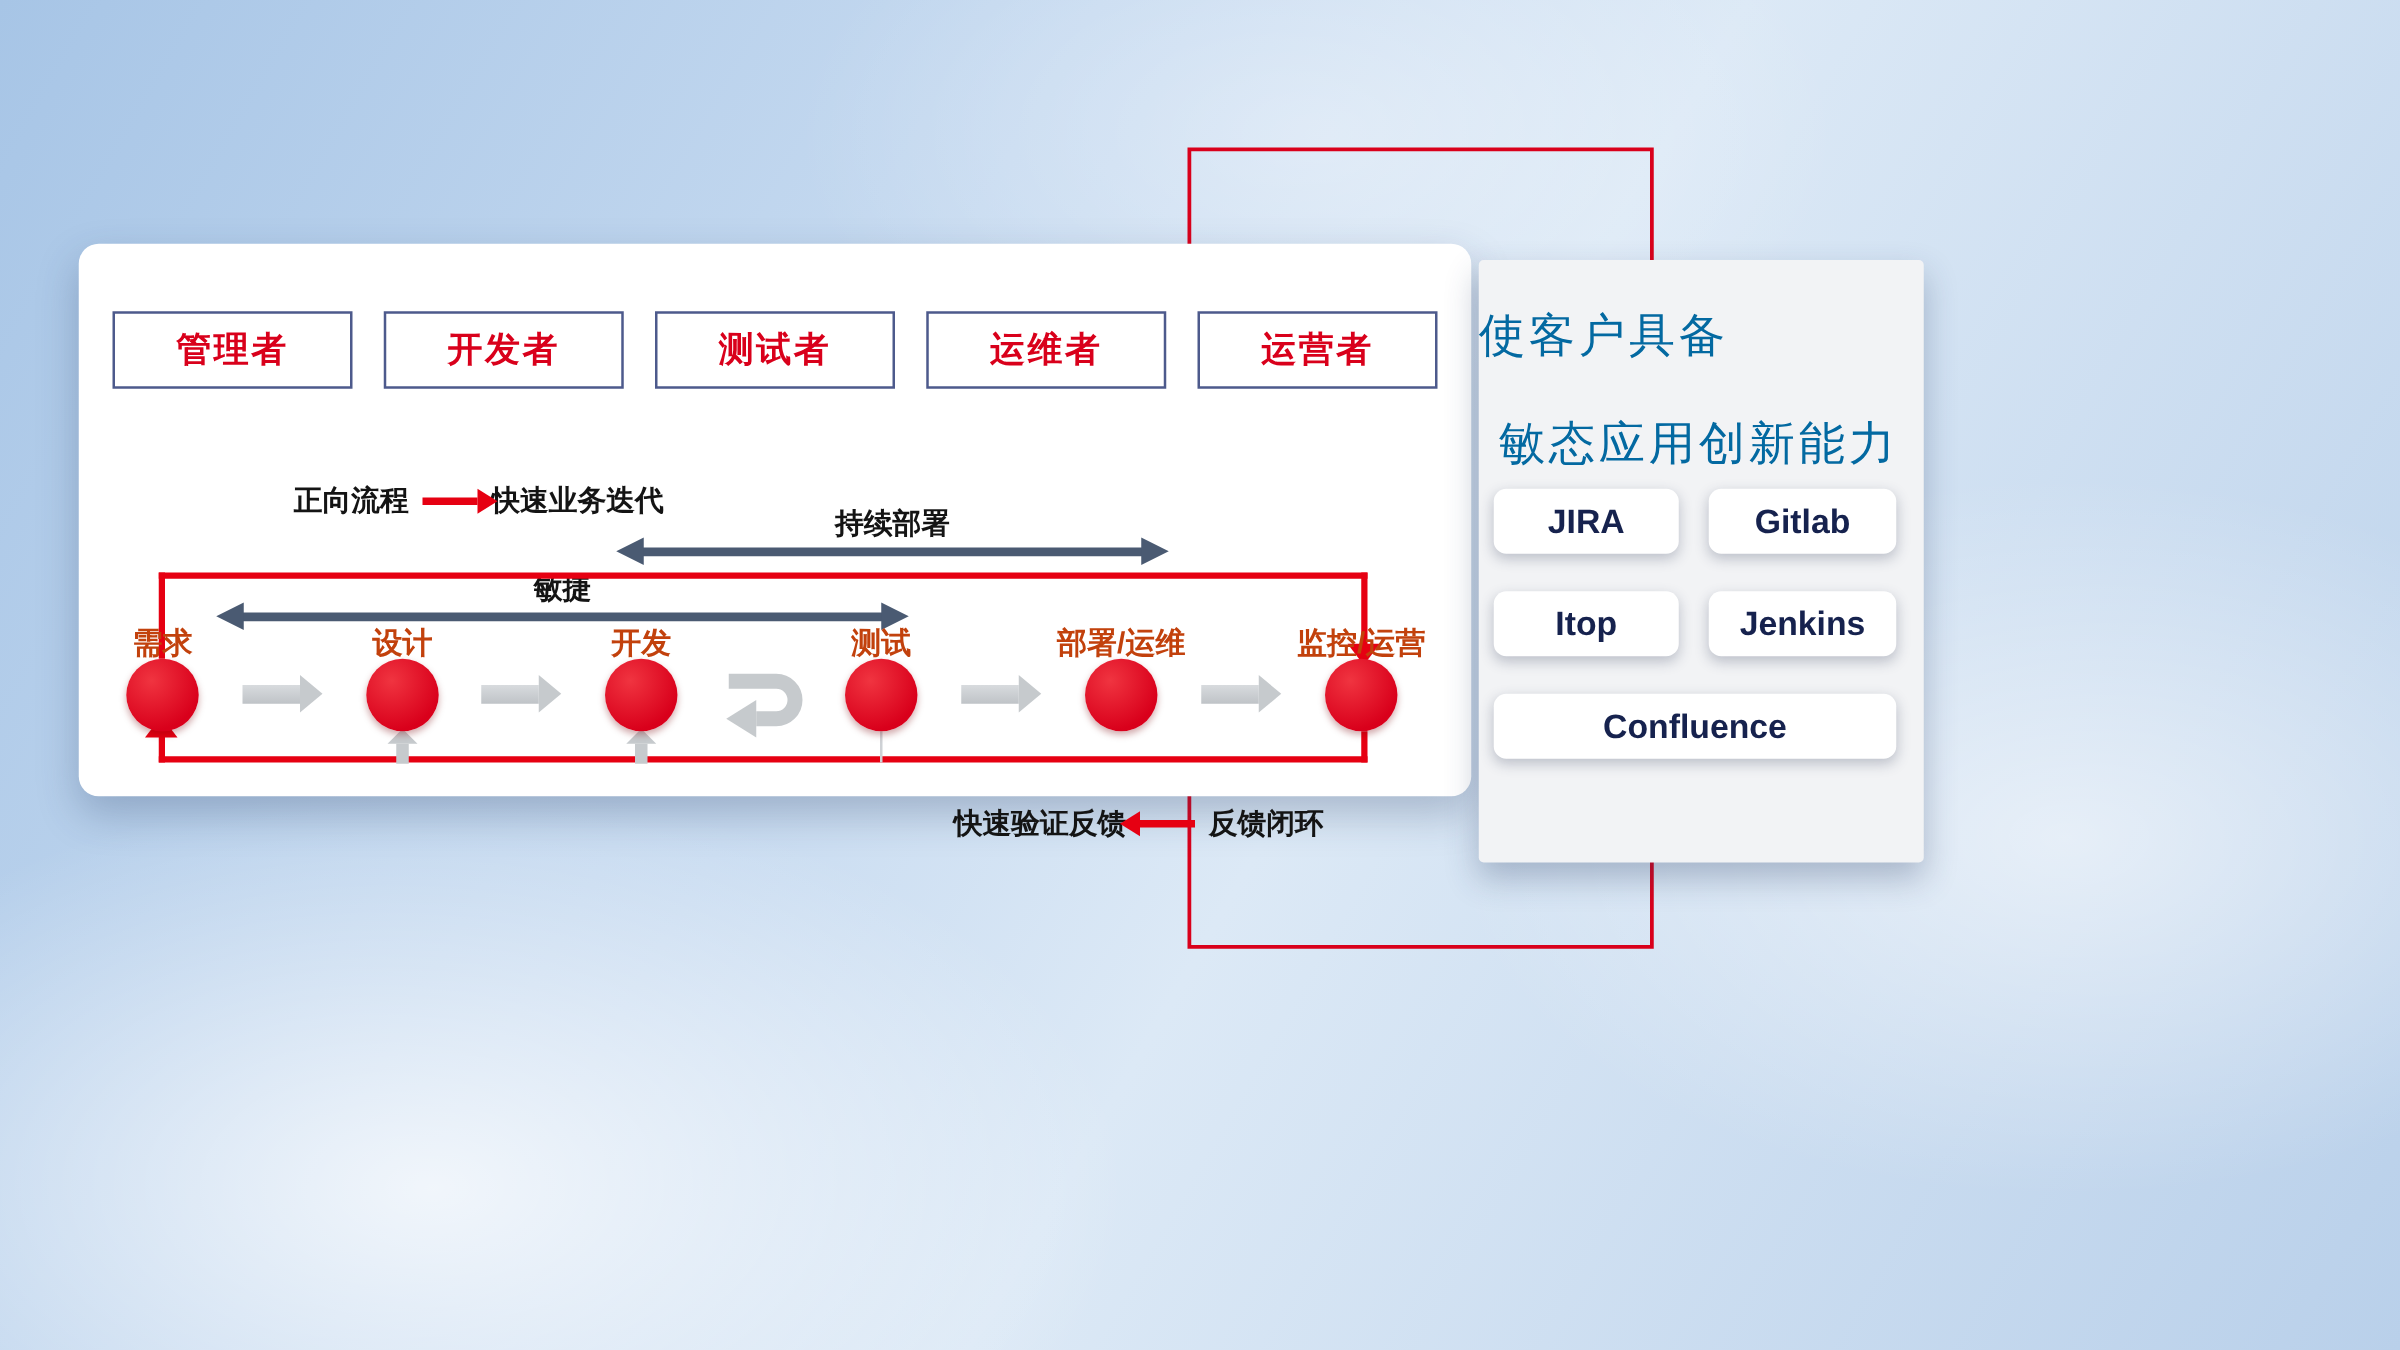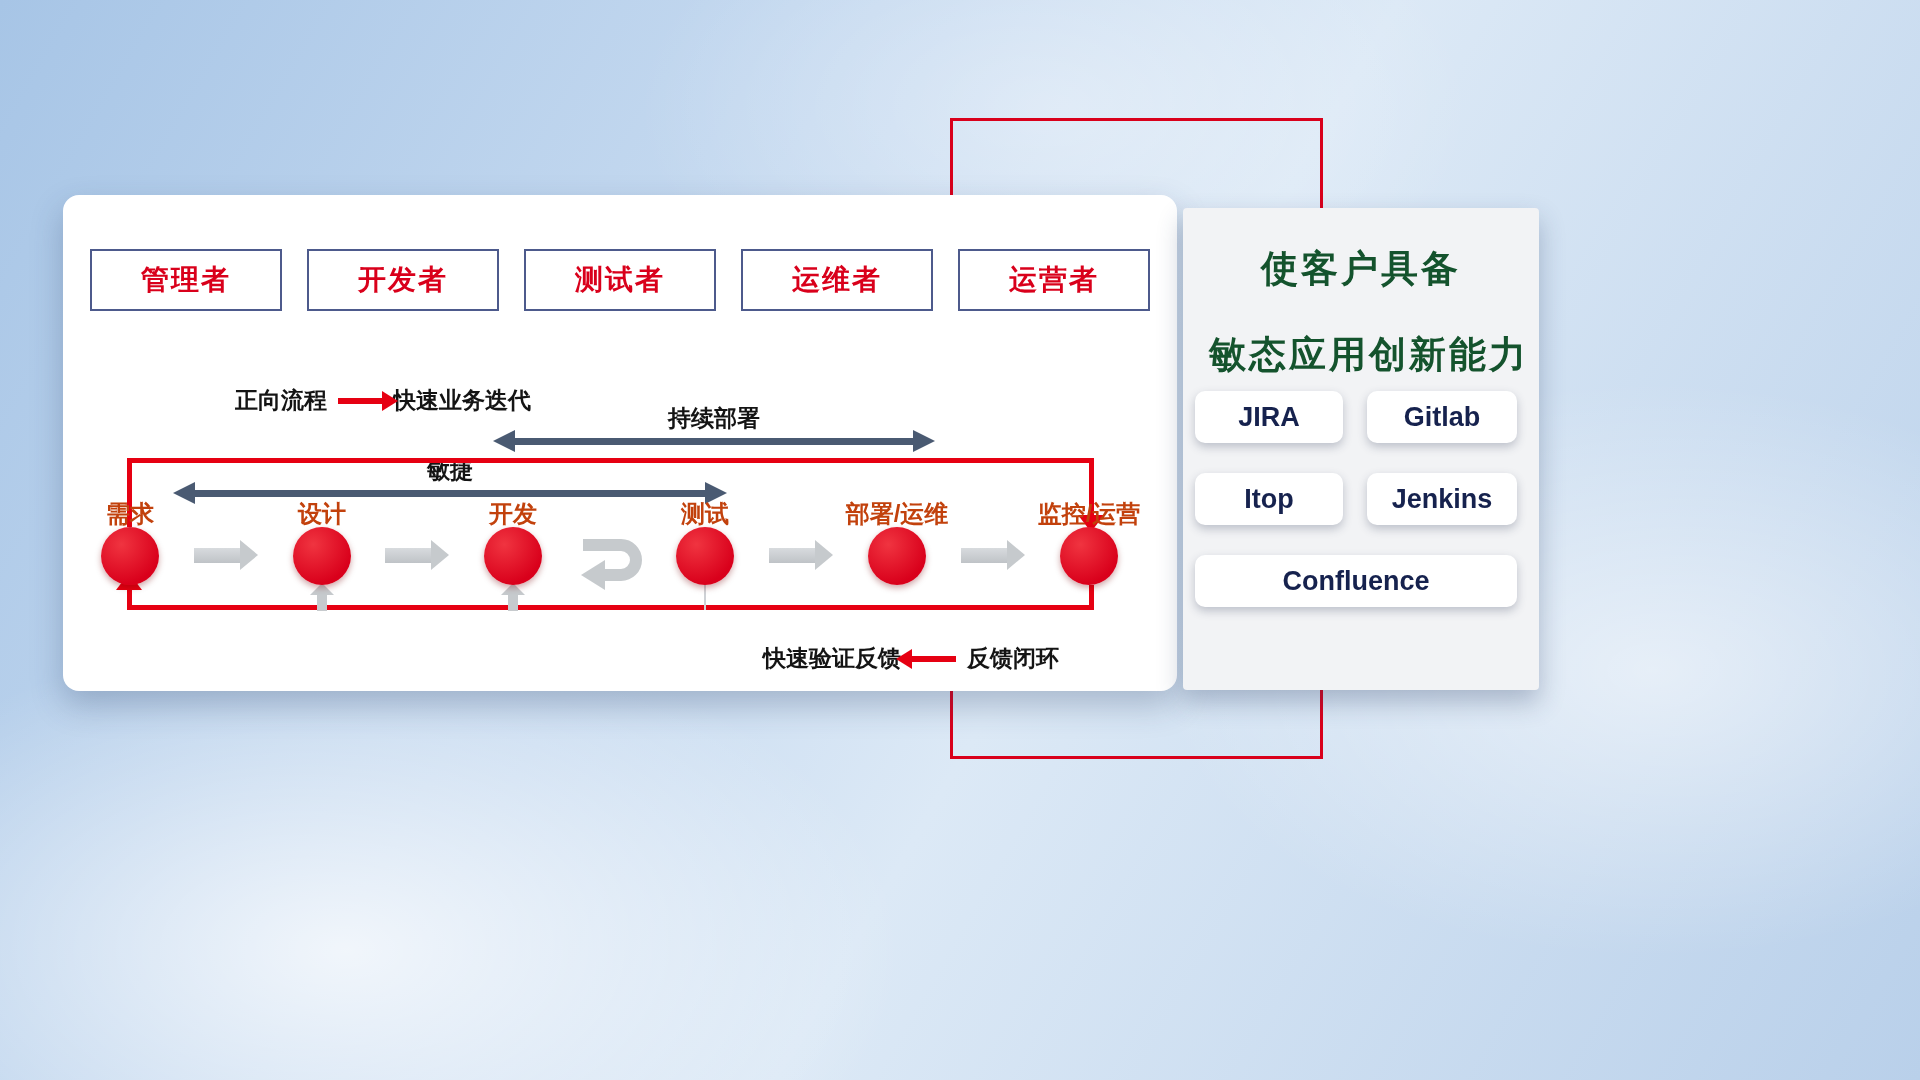--- a/index.html
+++ b/index.html
@@ -16,21 +16,21 @@
   }
 
   
   .red-frame {
     position:absolute; left:950px; top:118px; width:373px; height:641px;
     border:3px solid #d9001b;
   }
 
   
   .main-panel {
-    position:absolute; left:63px; top:195px; width:1114px; height:496px;
+    position:absolute; left:63px; top:195px; width:1114px; height:442px;
     background:#ffffff; border-radius:16px;
     box-shadow:0 14px 32px rgba(40,60,100,0.28);
     padding-left:48px;
   }
 
   .roles-row {
     position:absolute; left:27px; top:54px; width:1060px;
     display:flex; justify-content:space-between;
   }
   .role-box {
@@ -115,22 +115,22 @@
     border-left:18px solid #c6cacd; }
 
   .loop-icon { position:absolute; left:504px; top:336px; }
 
   
   .right-panel {
     position:absolute; left:1183px; top:208px; width:356px; height:482px;
     background:#f2f3f5; border-radius:4px;
     box-shadow:0 12px 26px rgba(40,60,100,0.30);
   }
-  .rp-title { position:absolute; left:0; width:100%; text-align:center;
-    color:#14532d; font-weight:bold; font-size:37px; letter-spacing:3px; }
+  .rp-title { position:absolute; left:0; width:100%; 
+    color:#0369a1; font-weight:normal; font-size:37px; letter-spacing:3px; }
   .rp-title.line1 { top:36px; }
   .rp-title.line2 { top:122px;padding-left:16px; }
   .chip { position:absolute; height:52px; background:#ffffff; border-radius:10px;
     box-shadow:0 4px 10px rgba(50,60,90,0.28);
     display:flex; align-items:center; justify-content:center;
     font-size:27px; font-weight:bold; color:#16224e; }
   .chip.jira       { left:12px;  top:183px; width:148px; }
   .chip.gitlab     { left:184px; top:183px; width:150px; }
   .chip.itop       { left:12px;  top:265px; width:148px;text-align:right; }
   .chip.jenkins    { left:184px; top:265px; width:150px; }

